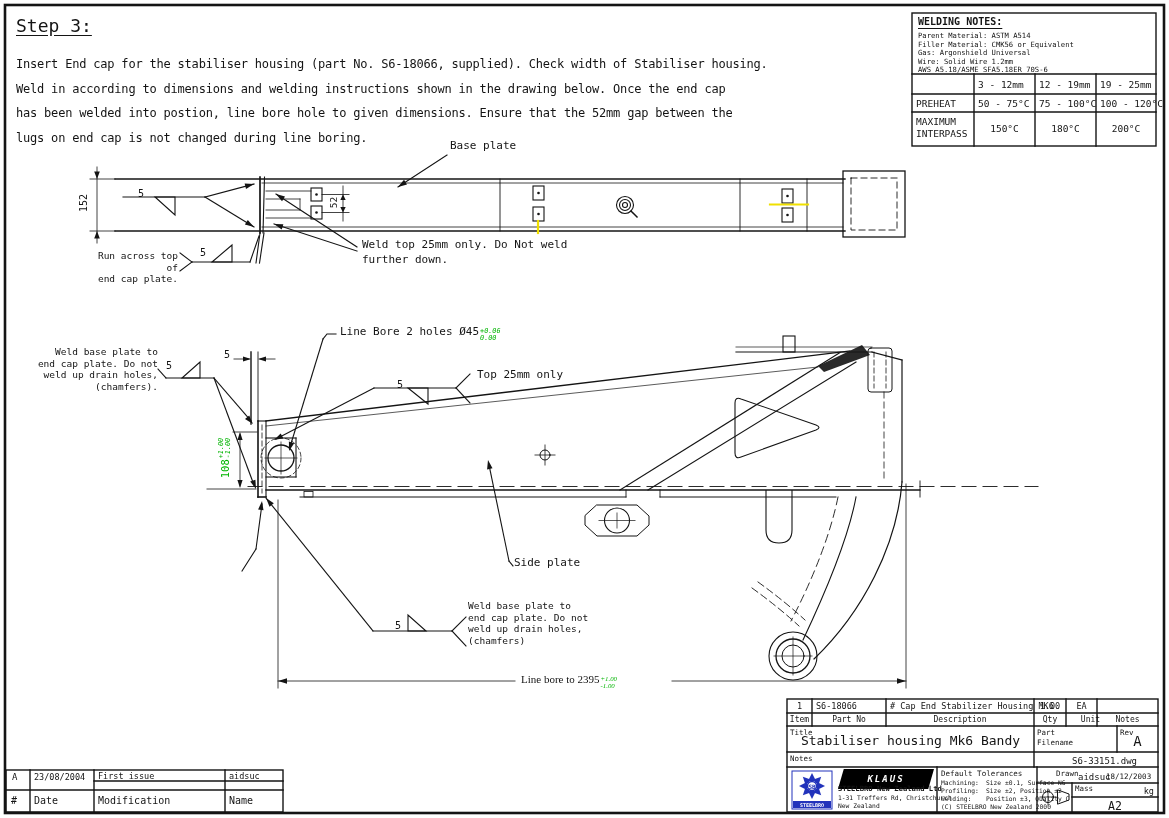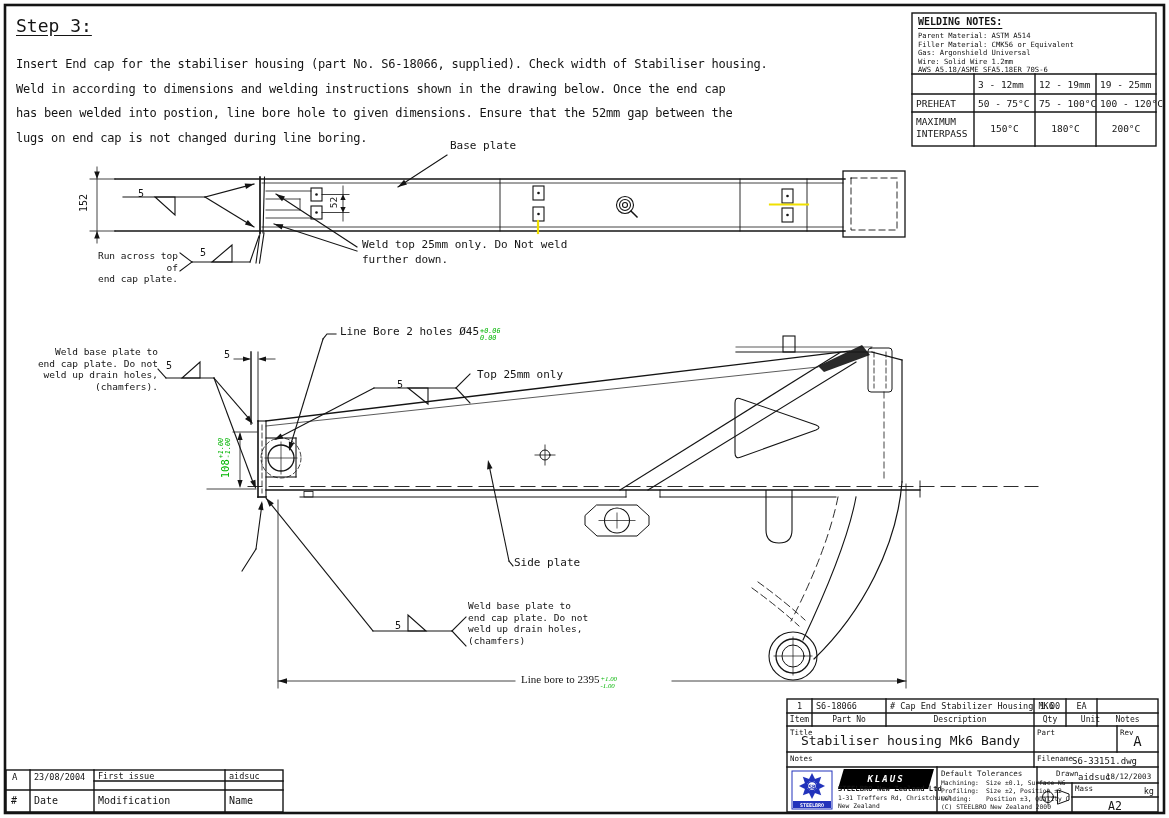--- a/index.html
+++ b/index.html
@@ -392,21 +392,21 @@
 <div class="lbl c8 tc" style="left:1066px;top:715px;width:49px;">Unit</div>
 <div class="lbl c8 tc" style="left:1097px;top:715px;width:61px;">Notes</div>
 
 <div class="lbl c75" style="left:790px;top:728px;">Title</div>
 <div class="lbl bigtitle tc" style="left:787px;top:733px;width:247px;">Stabiliser housing Mk6 Bandy</div>
 <div class="lbl c75" style="left:1037px;top:728px;">Part</div>
 <div class="lbl c75" style="left:1120px;top:728px;">Rev</div>
 <div class="lbl reva tc" style="left:1117px;top:733px;width:41px;">A</div>
 
 <div class="lbl c75" style="left:790px;top:754px;">Notes</div>
-<div class="lbl c75" style="left:1037px;top:754px;">Filename</div>
+<div class="lbl c75" style="left:1037px;top:738px;">Filename</div>
 <div class="lbl c9" style="left:1072px;top:756px;">S6-33151.dwg</div>
 
 <svg style="position:absolute;left:791px;top:770px;" width="42" height="40">
   <rect x="1" y="1" width="40" height="38" fill="none" stroke="#2233bb" stroke-width="1"></rect>
   <g fill="#2233bb" stroke="none">
     <g transform="translate(21,16)">
       <g id="petal">
             <polygon points="0,-13 -4,-5 4,-5"></polygon>
           </g>
       <polygon points="0,-13 -4,-5 4,-5" transform="rotate(45)"></polygon>

